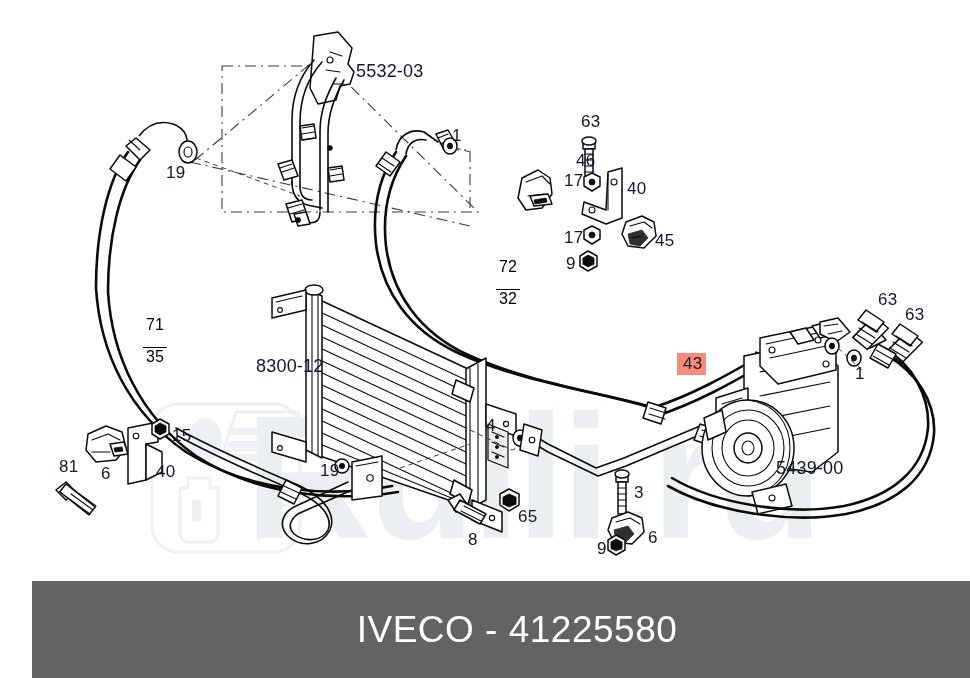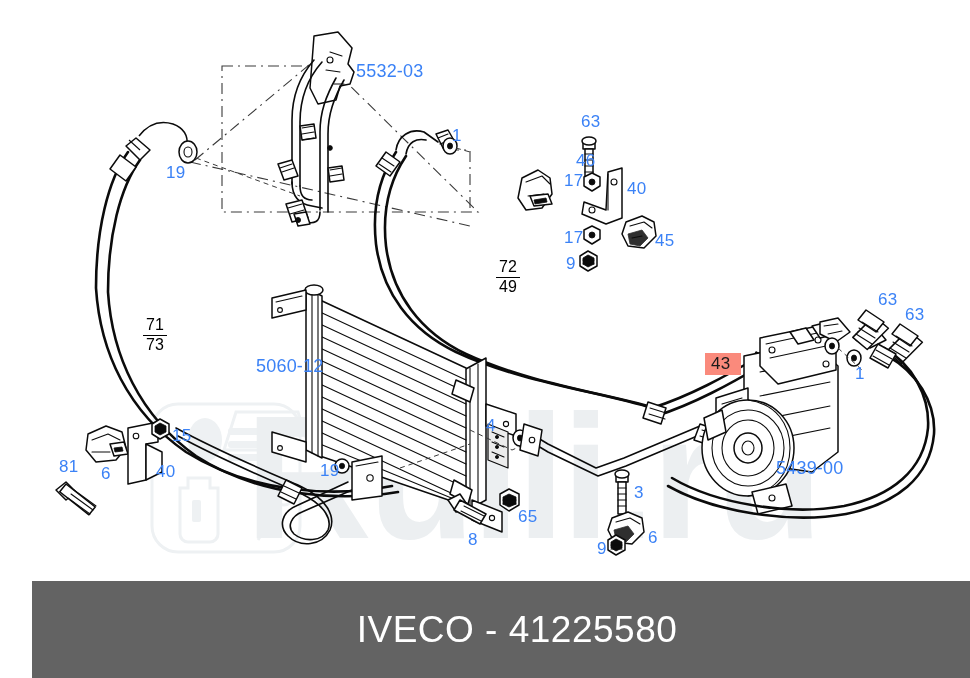--- a/index.html
+++ b/index.html
@@ -4,32 +4,32 @@
 <style>
   html,body{margin:0;padding:0;background:#ffffff;}
   body{width:970px;height:678px;overflow:hidden;font-family:"Liberation Sans",sans-serif;}
   #root{position:relative;width:970px;height:678px;background:#fff;}
 
   
   #diagram{position:absolute;left:0;top:0;width:970px;height:581px;background:#fff;overflow:hidden;}
   #diagram svg{position:absolute;left:0;top:0;}
 
   
-  .lbl{position:absolute;font-family:"Liberation Sans",sans-serif;font-size:17px;color:#3b82f6;
+  .lbl{position:absolute;font-family:"Liberation Sans",sans-serif;font-size:17px;color:#0f172a;
        line-height:1;white-space:nowrap;letter-spacing:.2px;}
   .lbl.big{font-size:18px;}
 
   
   .frac{position:absolute;font-family:"Liberation Sans",sans-serif;font-size:16px;color:#000;
         text-align:center;line-height:1.05;white-space:nowrap;}
-  .frac .num{display:block;padding:0 3px 1px 3px;border-bottom:1.6px solid #000;}
+  .frac .num{display:block;padding:0 3px 13px 3px;border-bottom:1.6px solid #000;}
   .frac .den{display:block;padding:1px 3px 0 3px;}
 
   
-  .lbl.hi{background:#fa8a7c;color:#1a1a1a;padding:2px 11px 3px 6px;font-size:17px;margin-left:28px;}
+  .lbl.hi{background:#fa8a7c;color:#1a1a1a;padding:2px 4px 3px 6px;font-size:17px;}
 
   
   #watermark{position:absolute;left:0;top:0;width:970px;height:581px;pointer-events:none;}
 
   
   #caption-bar{position:absolute;left:0;top:581px;width:970px;height:97px;background:#636363;
     display:flex;align-items:center;justify-content:center;gap:60px;margin-left:32px;}
   #caption-bar .cap{color:#ffffff;font-family:"Liberation Sans",sans-serif;font-size:37px;
     letter-spacing:.5px;white-space:nowrap;}
 </style>
@@ -379,21 +379,21 @@
         <path class="wh" d="M608 540 l8 -5 l9 5 l0 10 l-9 5 l-8 -5 z"></path>
         <path class="blk" d="M611 542 l5 -3 l6 3 l0 6 l-6 3 l-5 -3 z"></path>
         <path class="lnT" d="M611 545 l11 0 M611 549 l11 0"></path>
       </g>
 
       <path class="lead" d="M456 148 L470 152"></path>
       <path class="lead" d="M196 158 L300 196"></path>
     </svg>
 
     <div class="lbl big" style="left:356px;top:62px;">5532-03</div>
-    <div class="lbl big" style="left:256px;top:357px;">5060-12</div>
+    <div class="lbl big" style="left:256px;top:357px;">8300-12</div>
     <div class="lbl big" style="left:776px;top:459px;">5439-00</div>
 
     <div class="lbl" style="left:166px;top:164px;">19</div>
     <div class="lbl" style="left:452px;top:127px;">1</div>
     <div class="lbl" style="left:529px;top:152px;margin-left:47px;">46</div>
     <div class="lbl" style="left:581px;top:113px;">63</div>
     <div class="lbl" style="left:564px;top:172px;">17</div>
     <div class="lbl" style="left:627px;top:180px;">40</div>
     <div class="lbl" style="left:564px;top:229px;">17</div>
     <div class="lbl" style="left:655px;top:232px;">45</div>
@@ -412,25 +412,25 @@
     <div class="lbl" style="left:156px;top:463px;">40</div>
     <div class="lbl" style="left:320px;top:462px;">19</div>
     <div class="lbl" style="left:518px;top:508px;text-align:center;">65</div>
     <div class="lbl" style="left:468px;top:531px;">8</div>
     <div class="lbl" style="left:634px;top:484px;">3</div>
     <div class="lbl" style="left:648px;top:529px;">6</div>
     <div class="lbl" style="left:597px;top:540px;">9</div>
 
     <div class="frac" style="left:126px;top:317px;margin-left:17px;">
       <span class="num">71</span>
-      <span class="den">73</span>
+      <span class="den">35</span>
     </div>
     <div class="frac" style="left:496px;top:259px;">
       <span class="num">72</span>
-      <span class="den">49</span>
+      <span class="den">32</span>
     </div>
 
   </div>
 
   <div id="caption-bar">
     <span class="cap">IVECO - 41225580</span>
   </div>
 
 </div>
 

